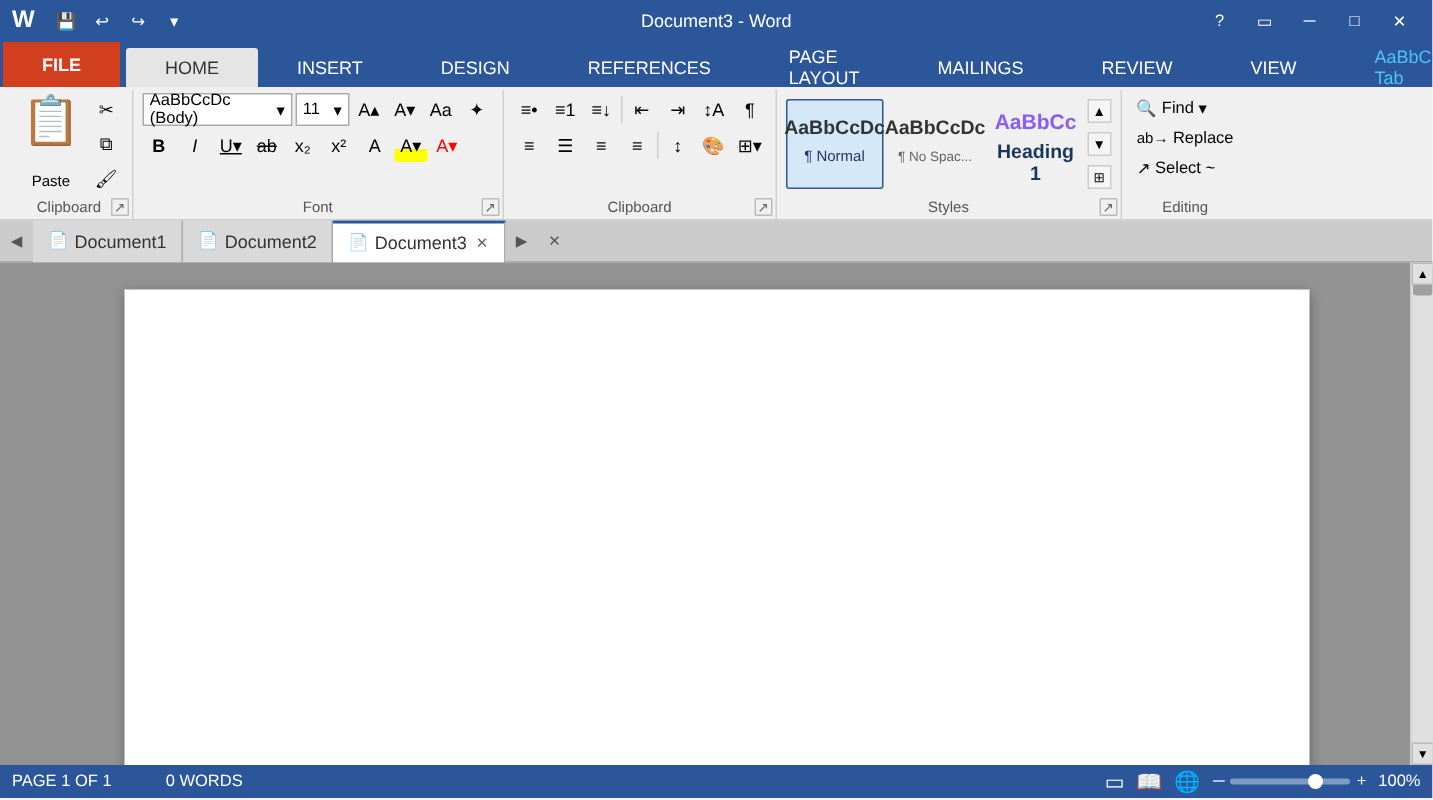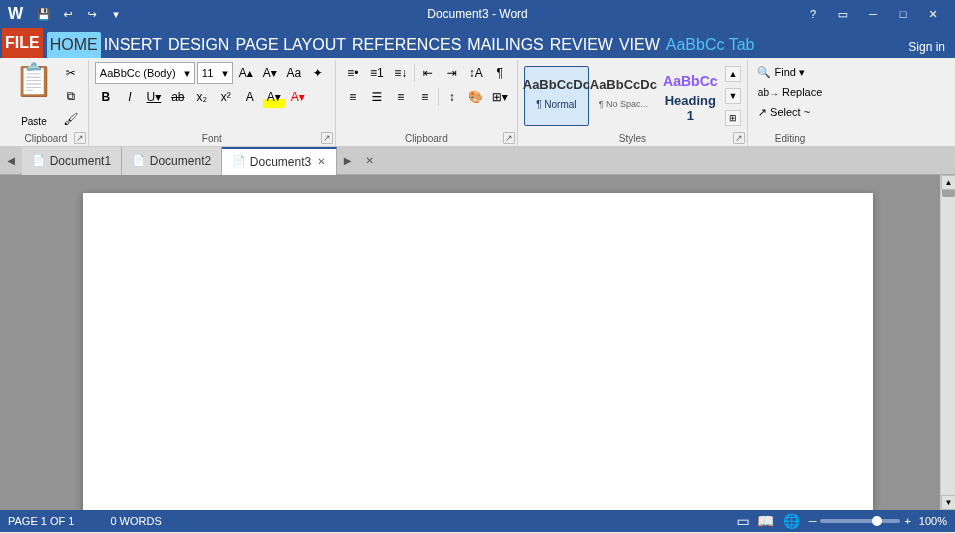--- a/index.html
+++ b/index.html
@@ -24,30 +24,30 @@
 
     
     .ribbon-tabs {
       background: #2b579a;
       display: flex;
       align-items: flex-end;
       height: 30px;
       padding-left: 2px;
     }
     .ribbon-tab {
-      padding: 4px 3px;
-      font-size: 16px;
+      padding: 4px 26px;
+      font-size: 12px;
       cursor: pointer;
       color: white;
       height: 26px;
       display: flex;
       align-items: center;
       border-radius: 2px 2px 0 0;
     }
-    .ribbon-tab.active { background: #7dd3fc; color: #333; }
+    .ribbon-tab.active { background: #e5e5e5; color: #333; }
     .ribbon-tab.file { background: #d13f1f; color: white; font-weight: bold; border-radius: 0; height: 30px; margin-right: 4px; }
     .ribbon-tab.office-tab { color: #4fc3f7; }
     .sign-in { margin-left: auto; padding: 4px 10px; font-size: 12px; color: white; cursor: pointer; display: flex; align-items: center; }
 
     
     .ribbon {
       background: #f0f0f0;
       border-bottom: 1px solid #ccc;
       display: flex;
       align-items: stretch;
@@ -313,22 +313,22 @@
     <div class="title-bar-btn">□</div>
     <div class="title-bar-btn close">✕</div>
   </div>
 </div>
 
 <div class="ribbon-tabs">
   <div class="ribbon-tab file">FILE</div>
   <div class="ribbon-tab active">HOME</div>
   <div class="ribbon-tab">INSERT</div>
   <div class="ribbon-tab">DESIGN</div>
+  <div class="ribbon-tab">REFERENCES</div>
   <div class="ribbon-tab">PAGE LAYOUT</div>
-  <div class="ribbon-tab">REFERENCES</div>
   <div class="ribbon-tab">MAILINGS</div>
   <div class="ribbon-tab">REVIEW</div>
   <div class="ribbon-tab">VIEW</div>
   <div class="ribbon-tab office-tab">AaBbCc Tab</div>
   <div class="sign-in">Sign in</div>
 </div>
 
 <div class="ribbon-outer">
   <div class="ribbon">
 
@@ -345,21 +345,21 @@
         </div>
       </div>
       <div class="ribbon-group-label">Clipboard</div>
       <div class="group-expand">↗</div>
     </div>
 
     <div class="ribbon-group font-group">
       <div class="ribbon-group-inner">
         <div class="ribbon-row">
           <div class="font-selector" style="display:flex;align-items:center;justify-content:space-between;">
-            <span>AaBbCc (Body)</span>
+            <span>AaBbCcDc (Body)</span>
             <span>▾</span>
           </div>
           <div class="size-selector" style="display:flex;align-items:center;justify-content:space-between;">
             <span>11</span>
             <span>▾</span>
           </div>
           <div class="icon-btn" title="Increase Font">A▴</div>
           <div class="icon-btn" title="Decrease Font">A▾</div>
           <div class="icon-btn" title="Change Case">Aa</div>
           <div class="icon-btn" title="Clear Formatting">✦</div>

